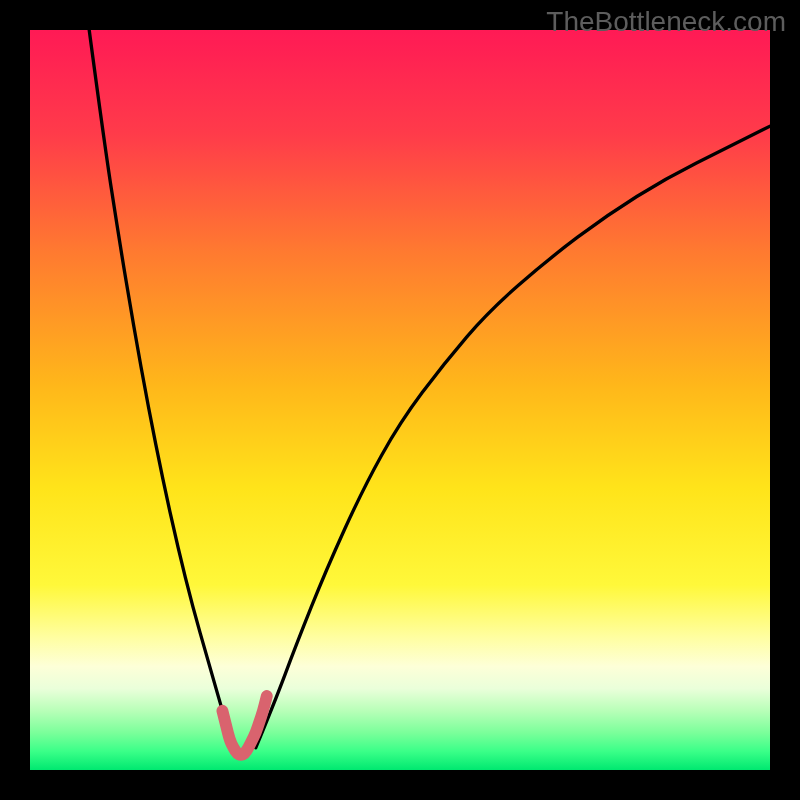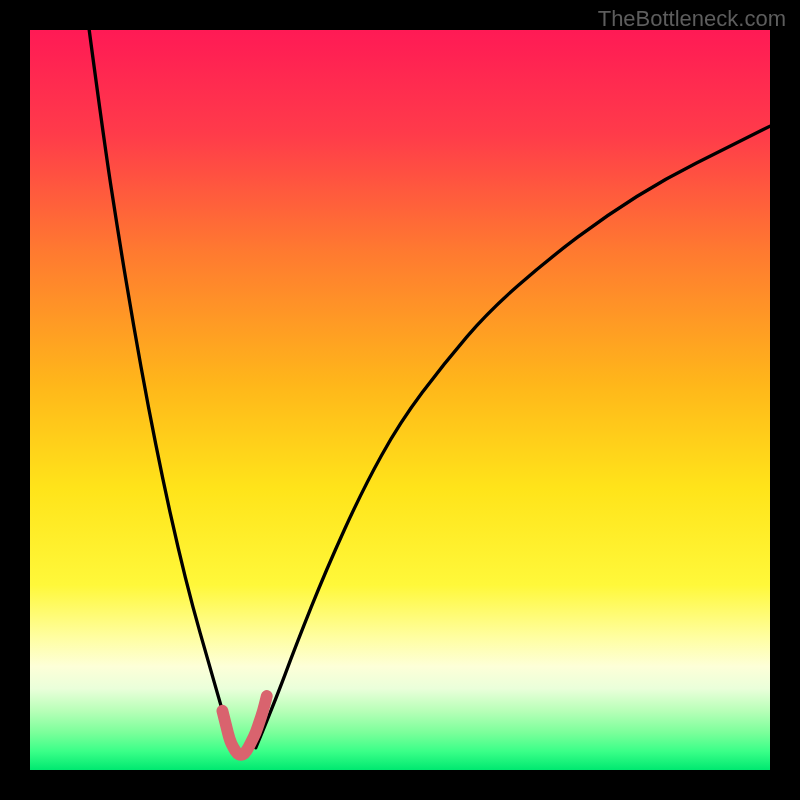--- a/index.html
+++ b/index.html
@@ -15,21 +15,21 @@
     width: 800px;
     height: 800px;
     background: #000;
     position: relative;
   }
   .watermark {
     position: absolute;
     top: 6px;
     right: 14px;
     color: #5d5d5d;
-    font-size: 22px;
+    font-size: 28px;
     font-weight: 500;
     z-index: 10;
   }
   .plot {
     position: absolute;
     left: 30px;
     top: 30px;
     width: 740px;
     height: 740px;
   }

